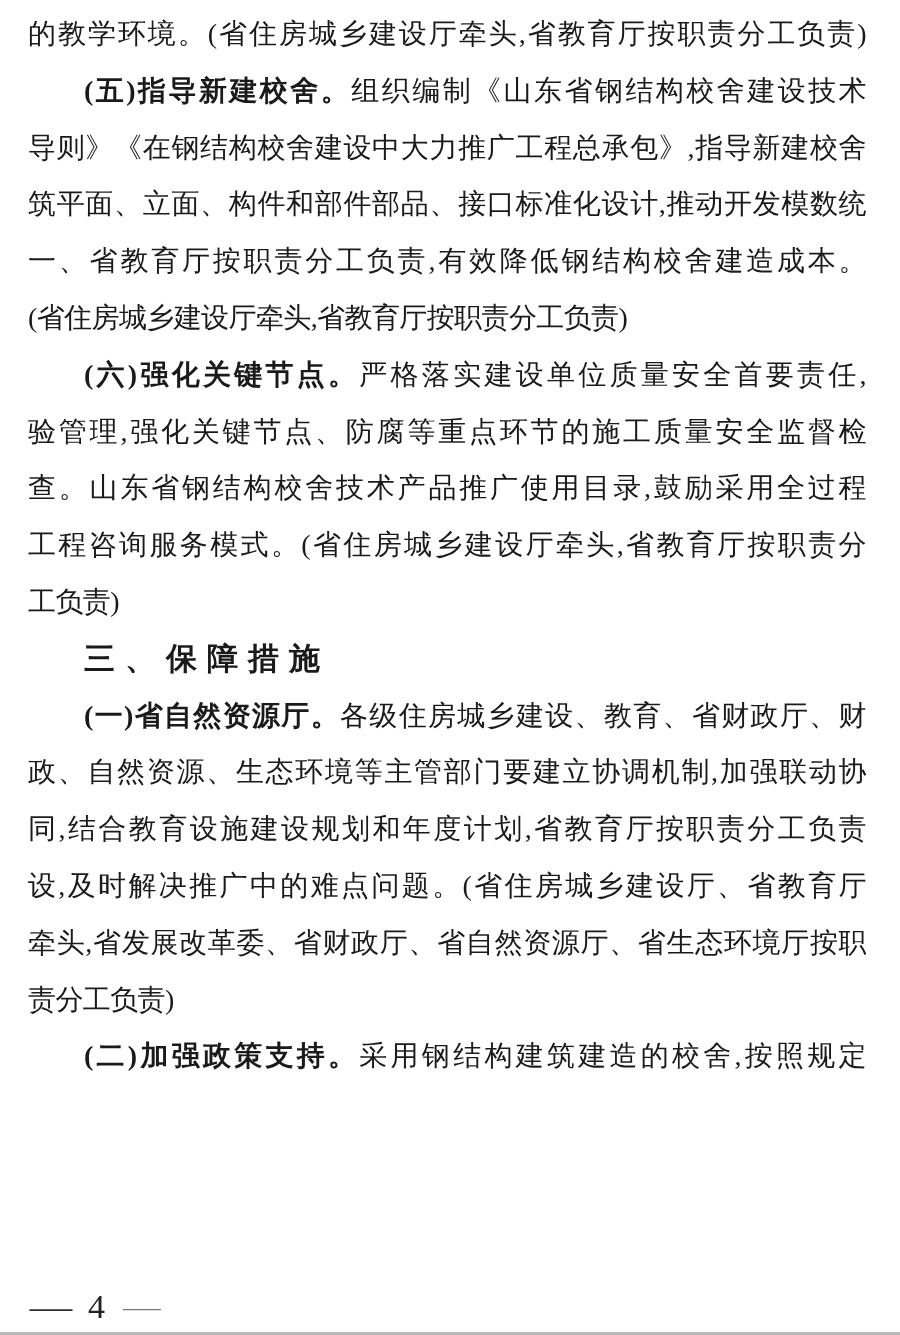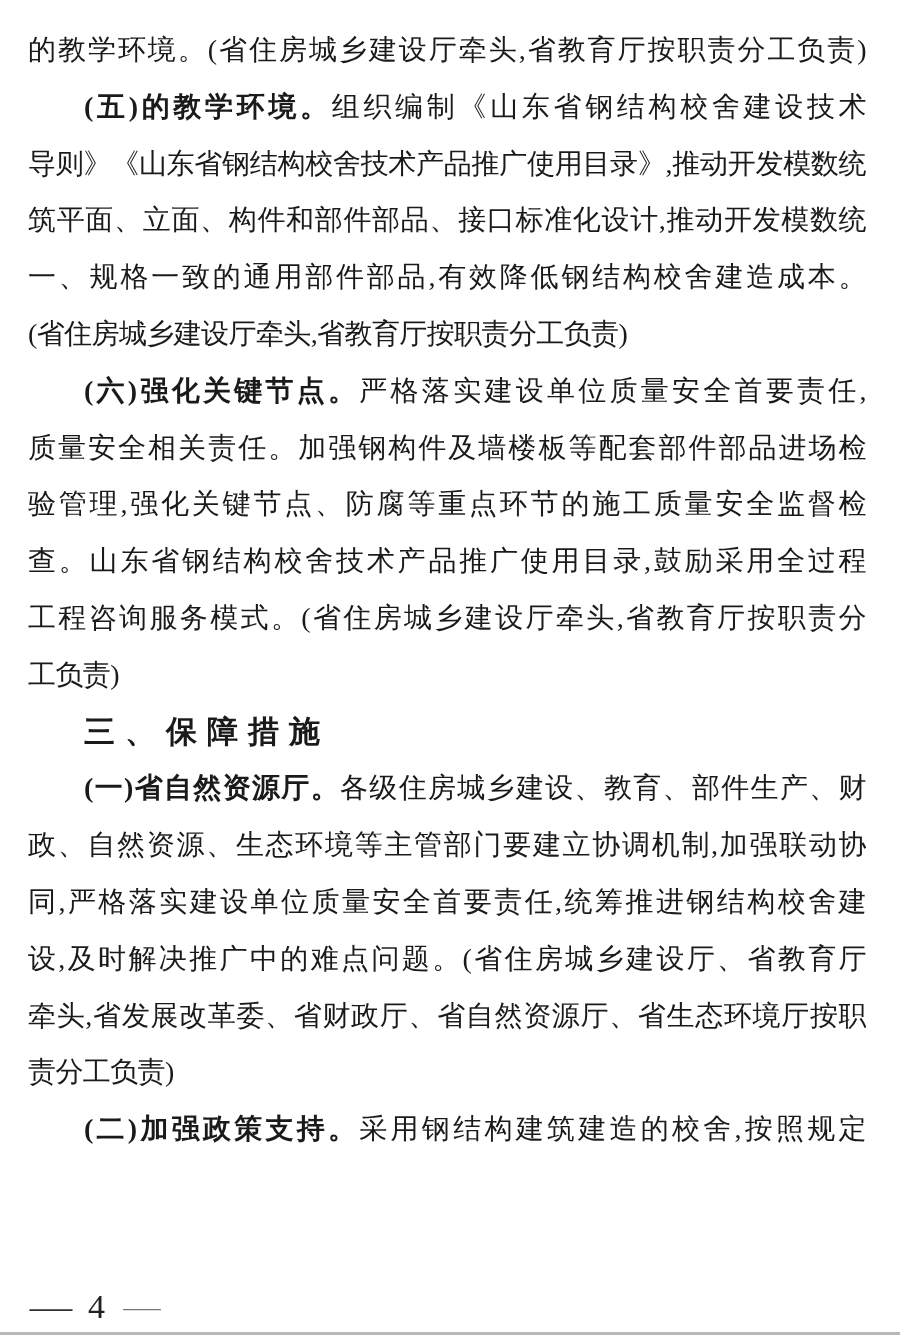--- a/index.html
+++ b/index.html
@@ -12,21 +12,21 @@
     width: 900px;
     height: 1335px;
     background: #ffffff;
     overflow: hidden;
     font-family: "Liberation Serif", "DejaVu Serif", serif;
     color: #1a1a1a;
   }
   .text-block {
     position: absolute;
     left: 28px;
-    top: 22px;
+    top: 6px;
     width: 838px;
   }
   .line {
     height: 56.8px;
     line-height: 56.8px;
     font-size: 28px;
     letter-spacing: -0.6px;
     overflow: hidden;
   }
   .full {
@@ -82,35 +82,34 @@
     opacity: 0.7;
   }
 </style>
 </head>
 <body>
 
 <div class="page">
 
   <main class="text-block">
     <div class="line full"><span>的教学环境。(省住房城乡建设厅牵头,省教育厅按职责分工负责)</span></div>
-    <div class="line full indent"><span class="lead">(五)的教学环境。</span><span>组织编制《山东省钢结构校舍建设技术</span></div>
-    <div class="line full"><span>导则》《山东省钢结构校舍技术产品推广使用目录》,推动开发模数统</span></div>
+    <div class="line full indent"><span class="lead">(五)指导新建校舍。</span><span>组织编制《山东省钢结构校舍建设技术</span></div>
+    <div class="line full"><span>导则》《在钢结构校舍建设中大力推广工程总承包》,指导新建校舍</span></div>
     <div class="line full"><span>筑平面、立面、构件和部件部品、接口标准化设计,推动开发模数统</span></div>
-    <div class="line full"><span>一、规格一致的通用部件部品,有效降低钢结构校舍建造成本。</span></div>
+    <div class="line full"><span>一、省教育厅按职责分工负责,有效降低钢结构校舍建造成本。</span></div>
     <div class="line short"><span>(省住房城乡建设厅牵头,省教育厅按职责分工负责)</span></div>
     <div class="line full indent"><span class="lead">(六)强化关键节点。</span><span>严格落实建设单位质量安全首要责任,</span></div>
-    <div class="line full"><span>质量安全相关责任。加强钢构件及墙楼板等配套部件部品进场检</span></div>
     <div class="line full"><span>验管理,强化关键节点、防腐等重点环节的施工质量安全监督检</span></div>
     <div class="line full"><span>查。山东省钢结构校舍技术产品推广使用目录,鼓励采用全过程</span></div>
     <div class="line full"><span>工程咨询服务模式。(省住房城乡建设厅牵头,省教育厅按职责分</span></div>
     <div class="line short"><span>工负责)</span></div>
     <div class="line short indent heading"><span class="lead">三、保障措施</span></div>
-    <div class="line full indent"><span class="lead">(一)省自然资源厅。</span><span>各级住房城乡建设、教育、部件生产、财</span></div>
+    <div class="line full indent"><span class="lead">(一)省自然资源厅。</span><span>各级住房城乡建设、教育、省财政厅、财</span></div>
     <div class="line full"><span>政、自然资源、生态环境等主管部门要建立协调机制,加强联动协</span></div>
-    <div class="line full"><span>同,严格落实建设单位质量安全首要责任,统筹推进钢结构校舍建</span></div>
+    <div class="line full"><span>同,结合教育设施建设规划和年度计划,省教育厅按职责分工负责</span></div>
     <div class="line full"><span>设,及时解决推广中的难点问题。(省住房城乡建设厅、省教育厅</span></div>
     <div class="line full"><span>牵头,省发展改革委、省财政厅、省自然资源厅、省生态环境厅按职</span></div>
     <div class="line short"><span>责分工负责)</span></div>
     <div class="line full indent"><span class="lead">(二)加强政策支持。</span><span>采用钢结构建筑建造的校舍,按照规定</span></div>
   </main>
 
   <div class="footer">
     <span class="dash">—</span>
     <span class="page-num">4</span>
     <span class="dash dash-right">—</span>

